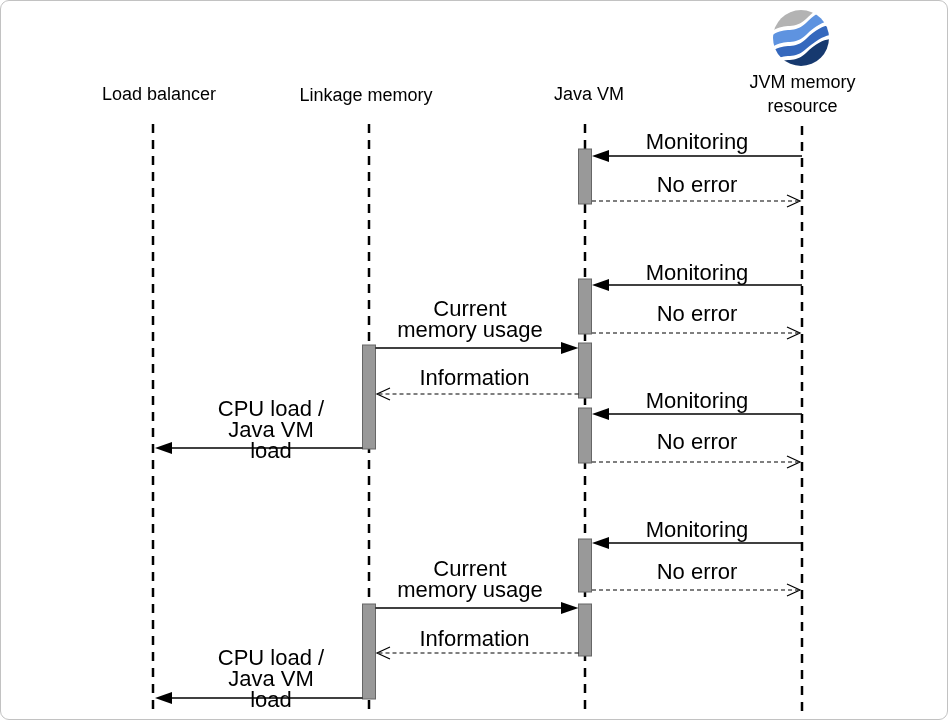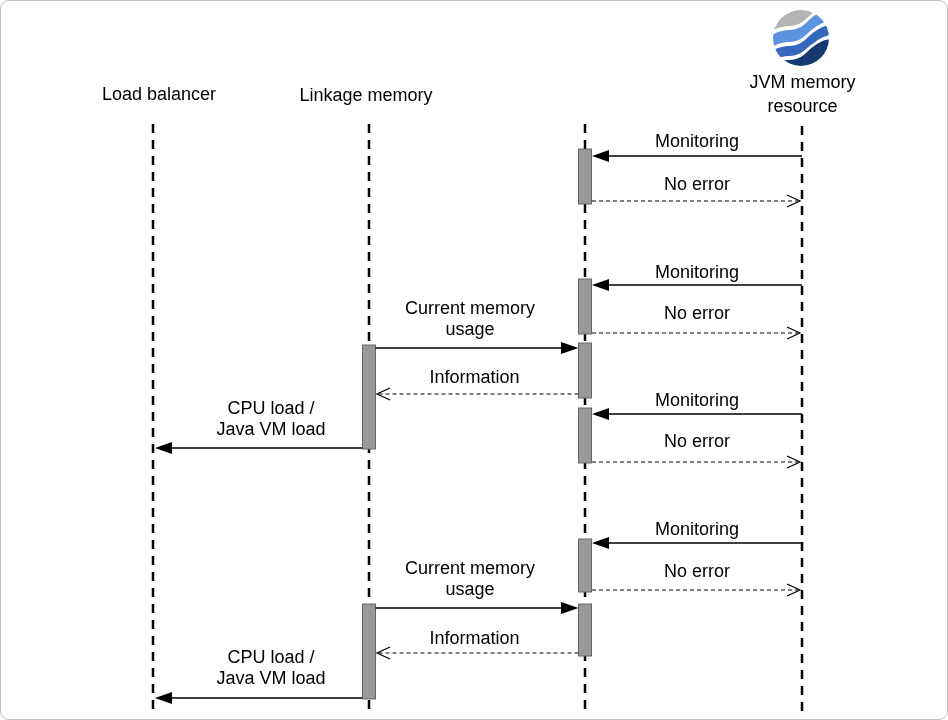--- a/index.html
+++ b/index.html
@@ -11,21 +11,21 @@
     border:1.5px solid #c2c2c2;
     border-radius:9px;
     overflow:hidden;
     font-family:"Liberation Sans","DejaVu Sans",sans-serif;
     color:#000;
   }
   .layer{position:absolute;left:0;top:0;}
   .lbl{
     position:absolute;
     text-align:center;
-    font-size:18px;
+    font-size:22px;
     line-height:21px;
     color:#000;
     white-space:normal;
   }
   .actor{font-size:18px;line-height:24px;}
   .logo{position:absolute;left:771px;top:8px;width:58px;height:58px;}
 </style>
 </head>
 <body>
 
@@ -129,20 +129,21 @@
       <rect x="0" y="0" width="58" height="58" fill="#ffffff"></rect>
       <path d="M -2 -2 L 60 -2 L 60 -6 C 54 -4 46 -2 34 10 C 22 22 12 12 -2 24 Z" fill="#b3b3b3"></path>
       <path d="M -2 28 C 12 16 22 26 34 14 C 46 2 54 0 60 0 L 60 12 C 54 12 46 14 34 26 C 22 38 12 28 -2 40 Z" fill="#5e93e0"></path>
       <path d="M -2 44 C 12 32 22 42 34 30 C 46 18 54 16 60 16 L 60 26 C 54 26 46 30 34 40 C 22 52 12 42 -2 54 Z" fill="#3568bd"></path>
       <path d="M -2 58 C 12 46 22 56 34 44 C 46 32 54 30 60 30 L 60 60 L -2 60 Z" fill="#16396f"></path>
     </g>
   </svg>
 
   <div class="lbl actor" style="left:78px;  top:81px; width:160px;">Load balancer</div>
   <div class="lbl actor" style="left:285px; top:82px; width:160px;">Linkage memory</div>
+  <div class="lbl actor" style="left:508px; top:81px; width:160px;">Java VM</div>
   <div class="lbl actor" style="left:734px; top:69px; width:135px;">JVM memory resource</div>
 
   <div class="lbl" style="left:616px; top:130px; width:160px;">Monitoring</div>
   <div class="lbl" style="left:616px; top:173px; width:160px;">No error</div>
 
   <div class="lbl" style="left:616px; top:261px; width:160px;">Monitoring</div>
   <div class="lbl" style="left:616px; top:302px; width:160px;">No error</div>
 
   <div class="lbl" style="left:394px; top:297px; width:150px;">Current memory usage</div>
   <div class="lbl" style="left:396px; top:366px; width:155px;">Information</div>

